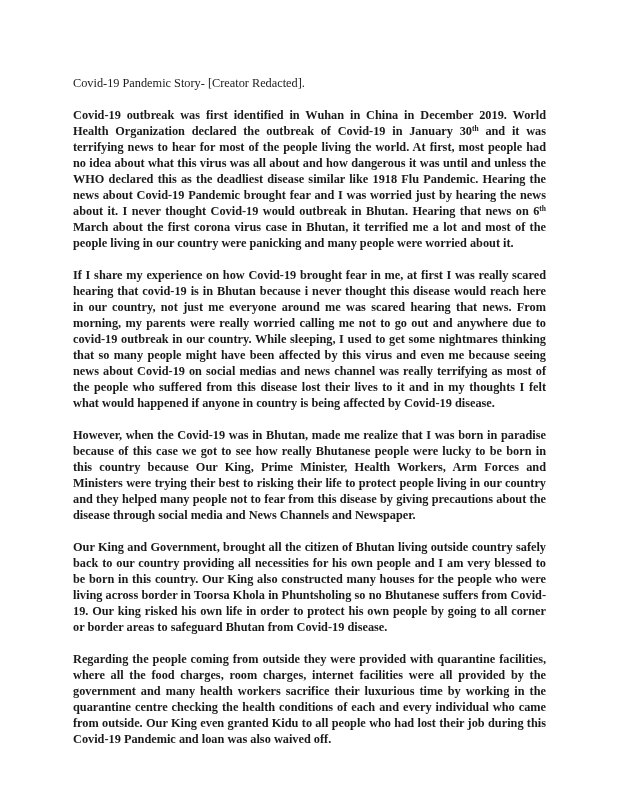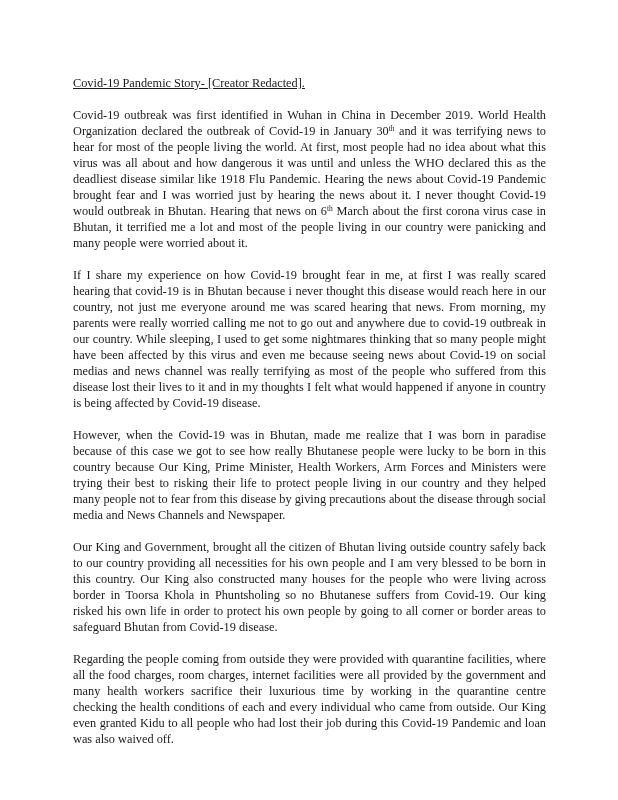--- a/index.html
+++ b/index.html
@@ -22,25 +22,25 @@
       font-size: 12.3px;
       line-height: 16px;
       color: #1a1a1a;
     }
     .doc-title {
       margin: 0 0 8px 0;
       font-weight: normal;
       font-size: 12.3px;
       line-height: 16px;
       text-align: left;
-      text-decoration: underline;
     }
     .para {
       margin: 16px 0 9px 0;
       text-align: justify;
+      font-weight: bold;
     }
     sup {
       font-size: 7.5px;
       line-height: 0;
       vertical-align: 4px;
     }
   </style>
 </head>
 <body>
 

